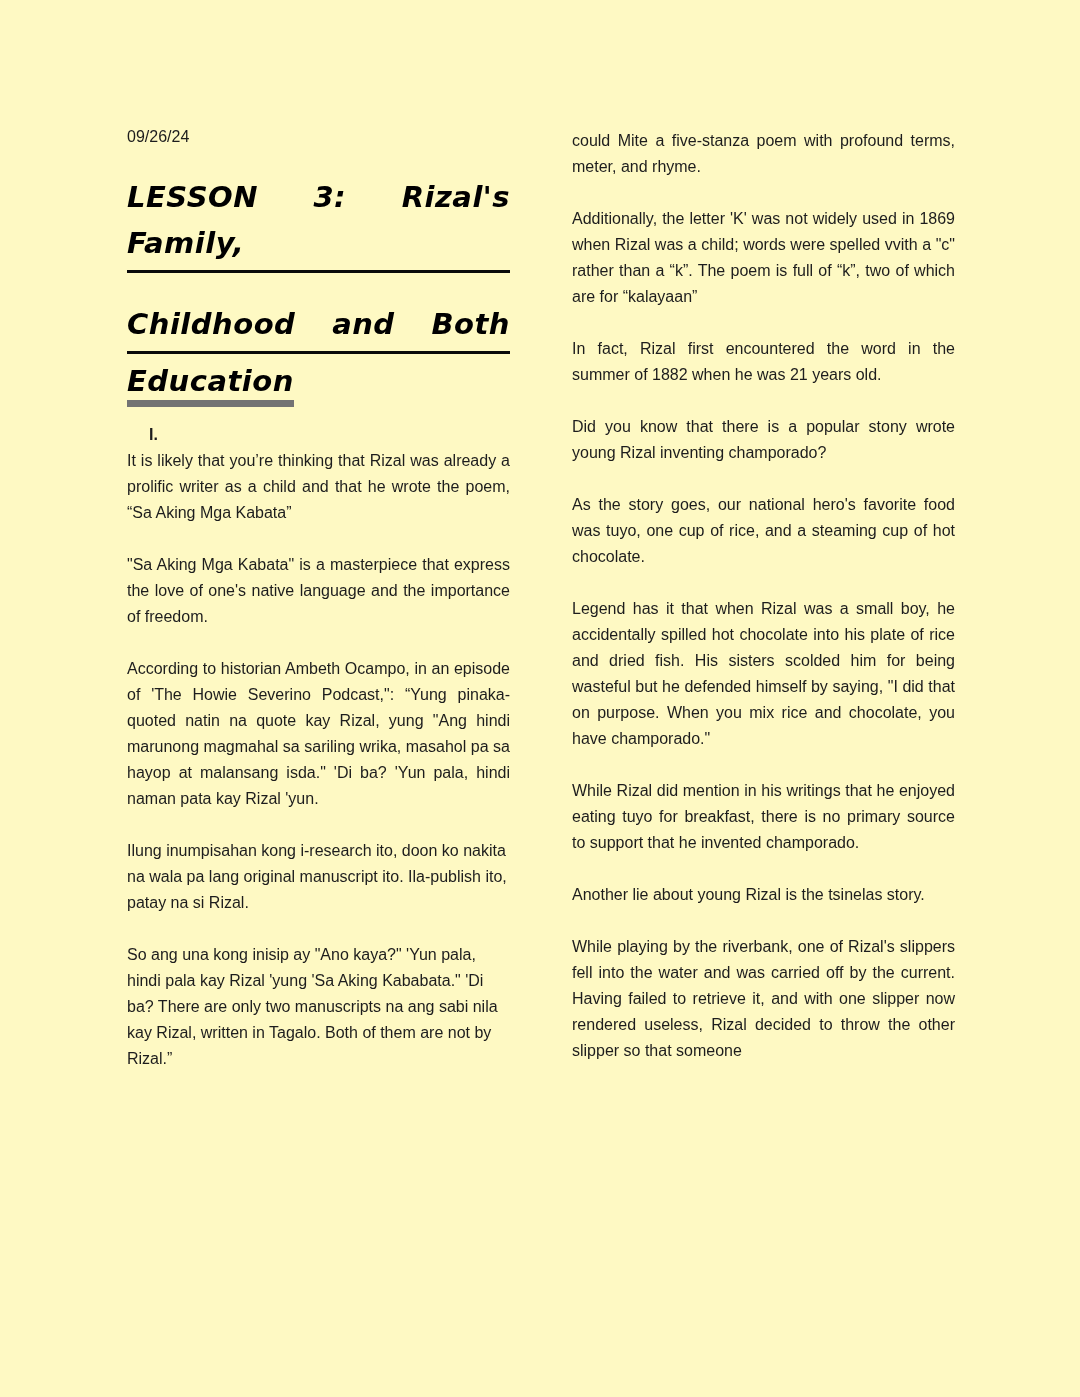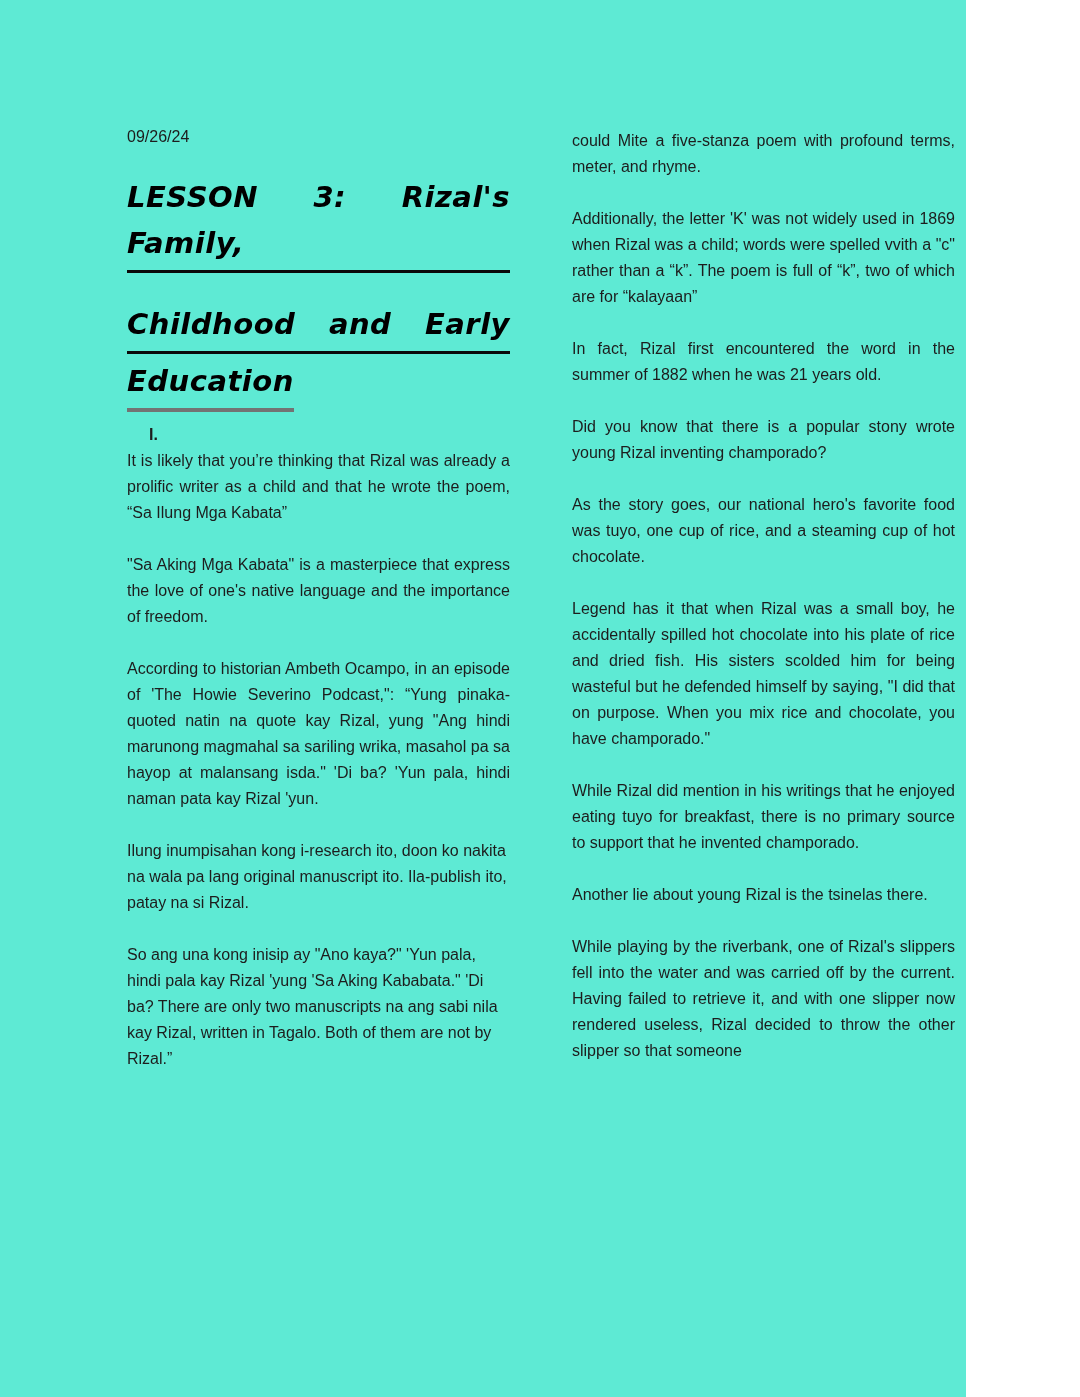--- a/index.html
+++ b/index.html
@@ -3,23 +3,23 @@
 <meta charset="utf-8">
 <title>Lesson 3 Notes</title>
 <style>
   html, body {
     margin: 0;
     padding: 0;
     background: #ffffff;
   }
   .page {
     position: relative;
-    width: 966px;
+    width: 1080px;
     height: 1397px;
-    background: #5eead4;
+    background: #fef9c3;
     overflow: hidden;
     font-family: "Liberation Sans", sans-serif;
     color: #1d1d1d;
   }
   .columns {
     position: absolute;
     left: 127px;
     top: 128px;
     display: flex;
     gap: 62px;
@@ -53,22 +53,22 @@
     border-bottom: 3px solid #0a0a0a;
     padding-bottom: 4px;
     margin-bottom: 4px;
     margin-top: 28px;
   }
   .h-last {
     padding-bottom: 4px;
     margin-bottom: 4px;
   }
   .h-underline {
-    border-bottom: 4px solid #737373;
-    padding-bottom: 10px;
+    border-bottom: 7px solid #737373;
+    padding-bottom: 2px;
   }
   .marker {
     font-size: 16px;
     line-height: 26px;
     font-weight: bold;
     text-indent: 22px;
     margin: 0;
   }
   .para {
     font-size: 16px;
@@ -90,43 +90,43 @@
 <body>
 
 <div class="page">
   <div class="columns">
 
     <div class="col">
       <p class="date">09/26/24</p>
 
       <div class="heading">
         <div class="h-line h-just">LESSON 3: Rizal's Family,</div>
-        <div class="h-line h-just">Childhood and Early</div>
+        <div class="h-line h-just">Childhood and Both</div>
         <div class="h-line h-last"><span class="h-underline">Education</span></div>
       </div>
 
       <p class="marker">I.</p>
 
       <div>
-          <p class="para"><span>It is likely that you’re thinking that Rizal was already a prolific writer as a child and that he wrote the poem, </span><span class="b">“Sa Ilung Mga Kabata”</span></p>
+          <p class="para"><span>It is likely that you’re thinking that Rizal was already a prolific writer as a child and that he wrote the poem, </span><span class="b">“Sa Aking Mga Kabata”</span></p>
           <p class="para"><span class="b">"Sa Aking Mga Kabata"</span><span> is a masterpiece that express the love of one's native language and the importance of freedom.</span></p>
           <p class="para"><span>According to historian Ambeth Ocampo, in an episode of 'The Howie Severino Podcast,": </span><span class="b">“Yung pinaka-quoted natin na quote kay Rizal, yung "Ang hindi marunong magmahal sa sariling wrika, masahol pa sa hayop at malansang isda." 'Di ba? 'Yun pala, hindi naman pata kay Rizal 'yun.</span></p>
           <p class="para align-left"><span class="b">Ilung inumpisahan kong i-research ito, doon ko nakita na wala pa lang original manuscript ito. Ila-publish ito, patay na si Rizal.</span></p>
           <p class="para align-left"><span class="b">So ang una kong inisip ay "Ano kaya?" 'Yun pala, hindi pala kay Rizal 'yung 'Sa Aking Kababata." 'Di ba? There are only two manuscripts na ang sabi nila kay Rizal, written in Tagalo. Both of them are not by Rizal.”</span></p>
         </div>
     </div>
 
     <div class="col">
       <div>
           <p class="para"><span>could Mite a five-stanza poem with profound terms, meter, and rhyme.</span></p>
           <p class="para"><span>Additionally, the letter 'K' was not widely used in 1869 when Rizal was a child; words were spelled vvith a "c" rather than a “k”. The poem is full of “k”, two of which are for </span><span class="b">“kalayaan”</span></p>
           <p class="para"><span class="b">In fact, Rizal first encountered the word in the summer of 1882 when he was 21 years old.</span></p>
           <p class="para"><span class="b">Did you know that there is a popular stony wrote young Rizal inventing champorado?</span></p>
           <p class="para"><span>As the story goes, our national hero's favorite food was tuyo, one cup of rice, and a steaming cup of hot chocolate.</span></p>
           <p class="para"><span>Legend has it that when Rizal was a small boy, he accidentally spilled hot chocolate into his plate of rice and dried fish. His sisters scolded him for being wasteful but he defended himself by saying, "I did that on purpose. When you mix rice and chocolate, you have champorado."</span></p>
           <p class="para"><span class="b">While Rizal did mention in his writings that he enjoyed eating tuyo for breakfast, there is no primary source to support that he invented champorado.</span></p>
-          <p class="para"><span class="b">Another lie about young Rizal is the tsinelas there.</span></p>
+          <p class="para"><span class="b">Another lie about young Rizal is the tsinelas story.</span></p>
           <p class="para"><span>While playing by the riverbank, one of Rizal's slippers fell into the water and was carried off by the current. Having failed to retrieve it, and with one slipper now rendered useless, Rizal decided to throw the other slipper so that someone</span></p>
         </div>
     </div>
 
   </div>
 </div>
 
 </body></html>

